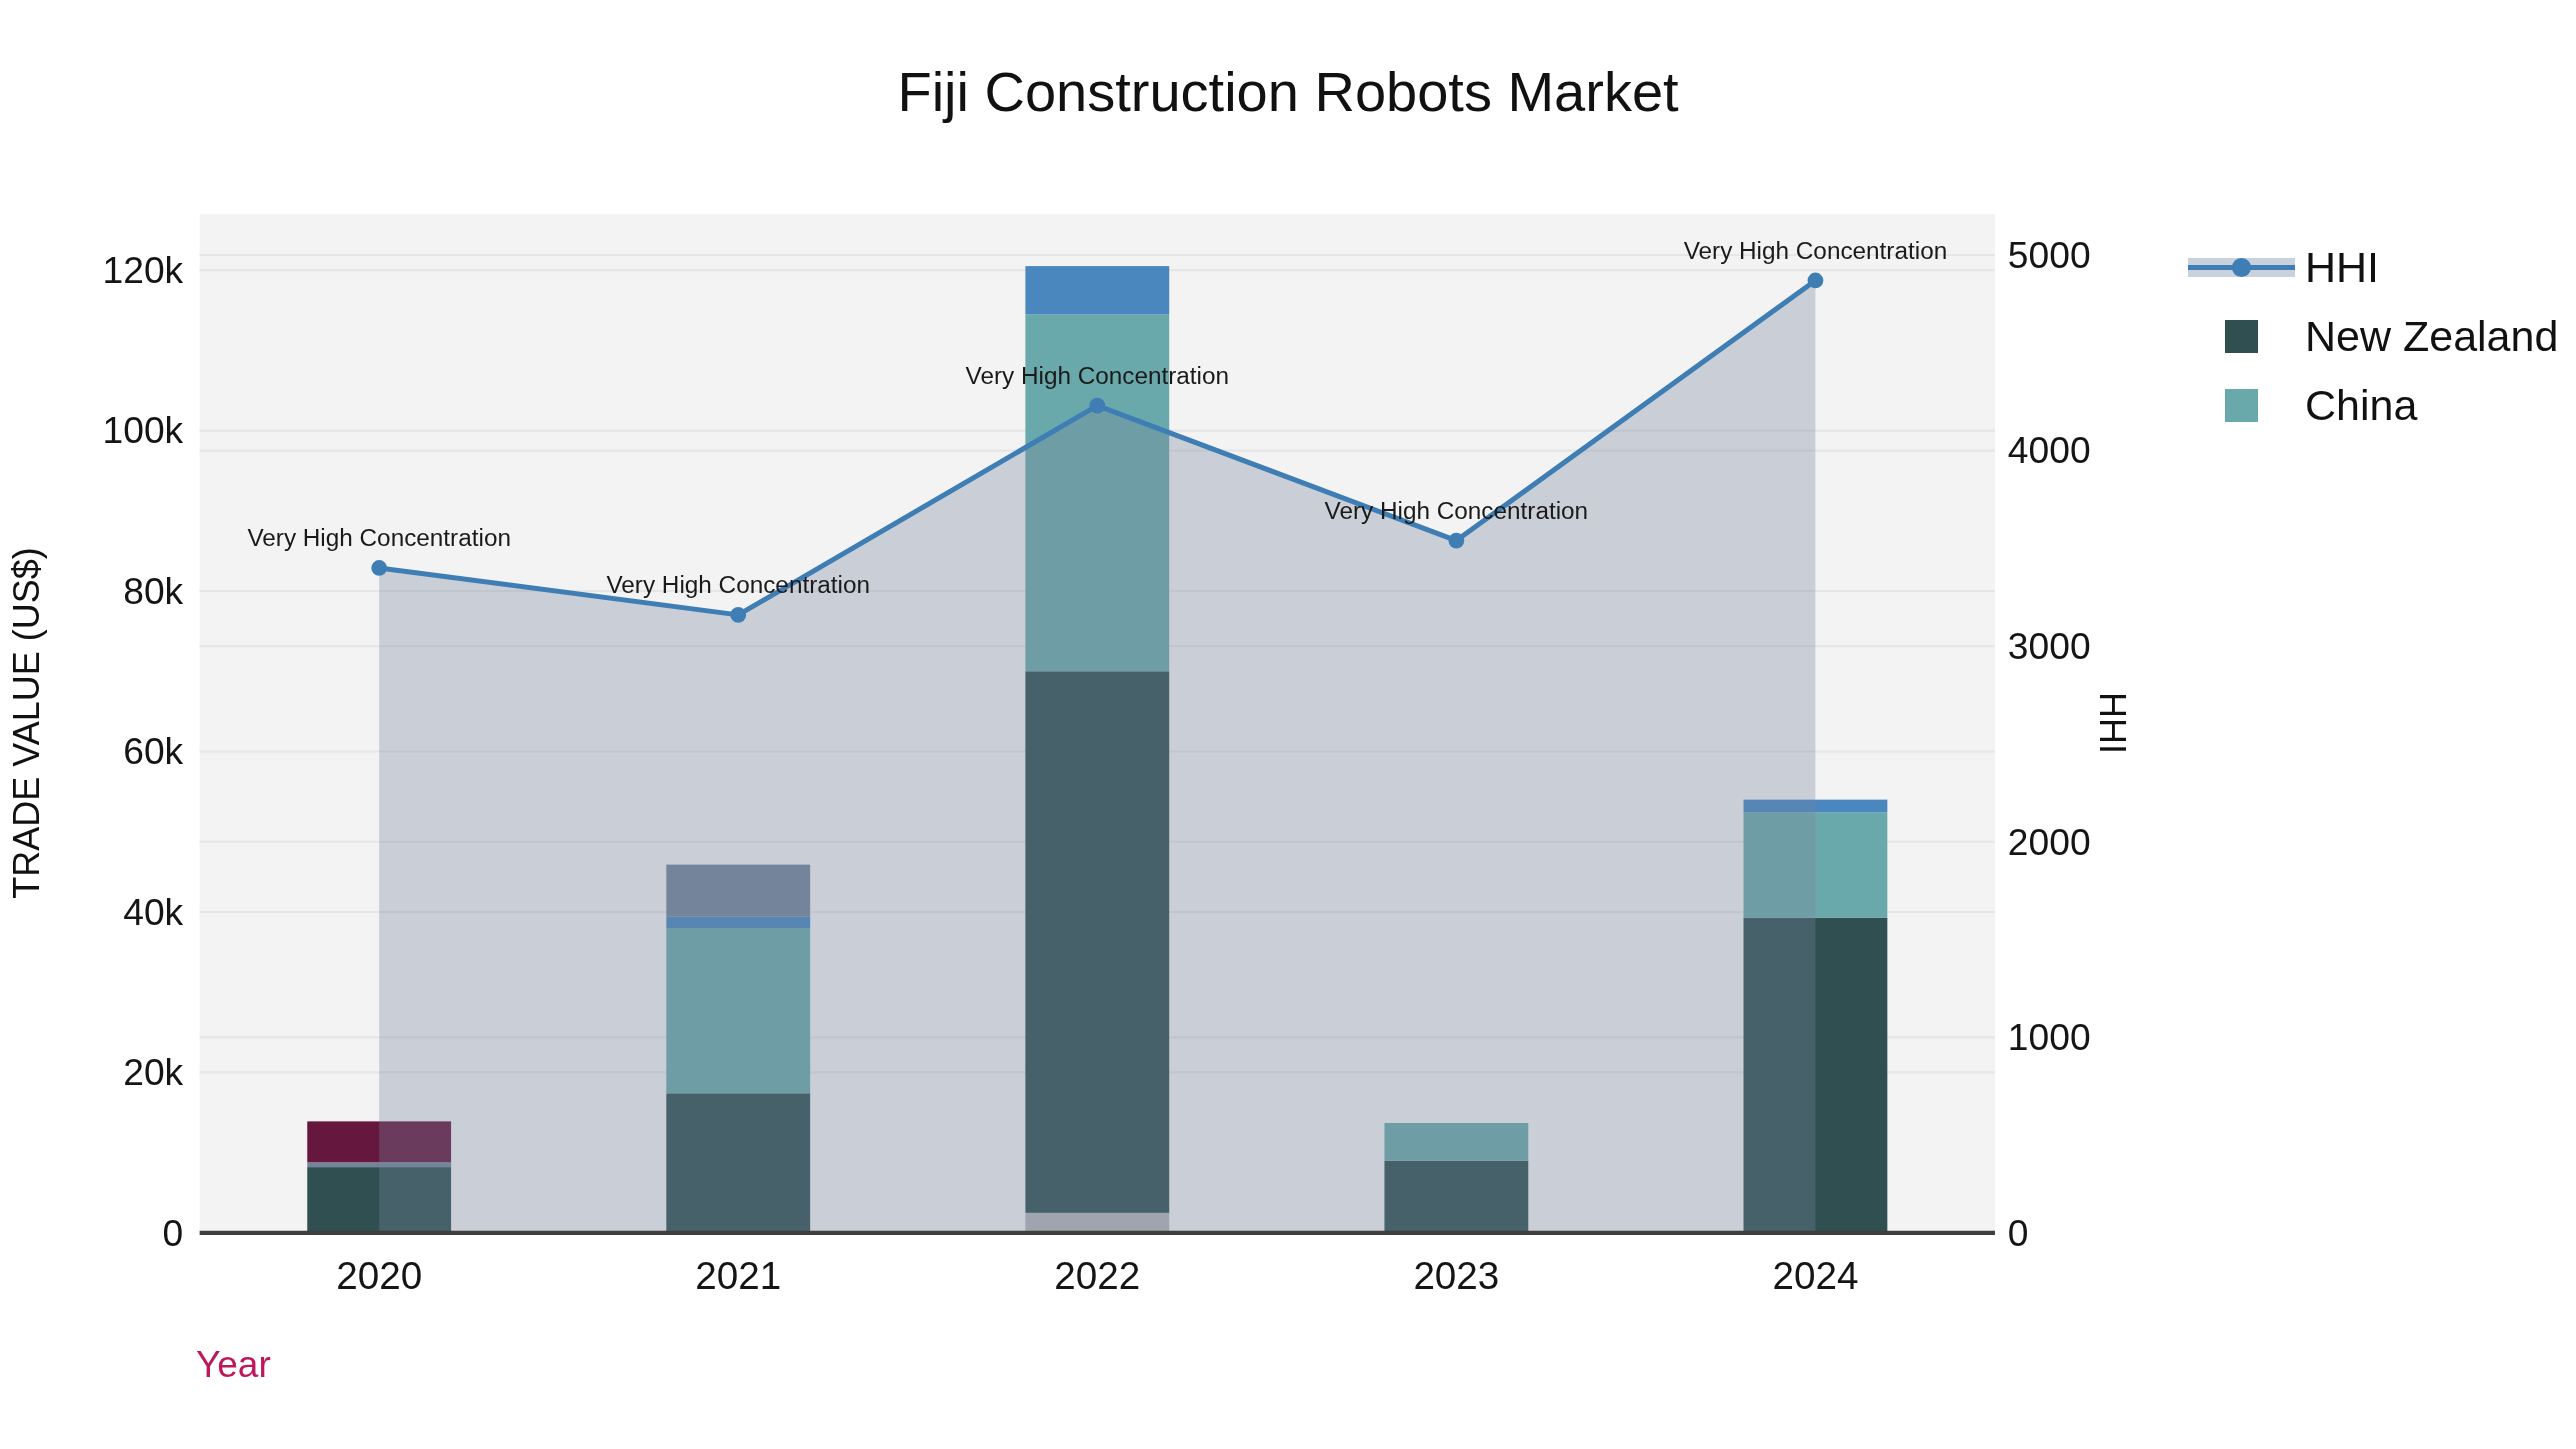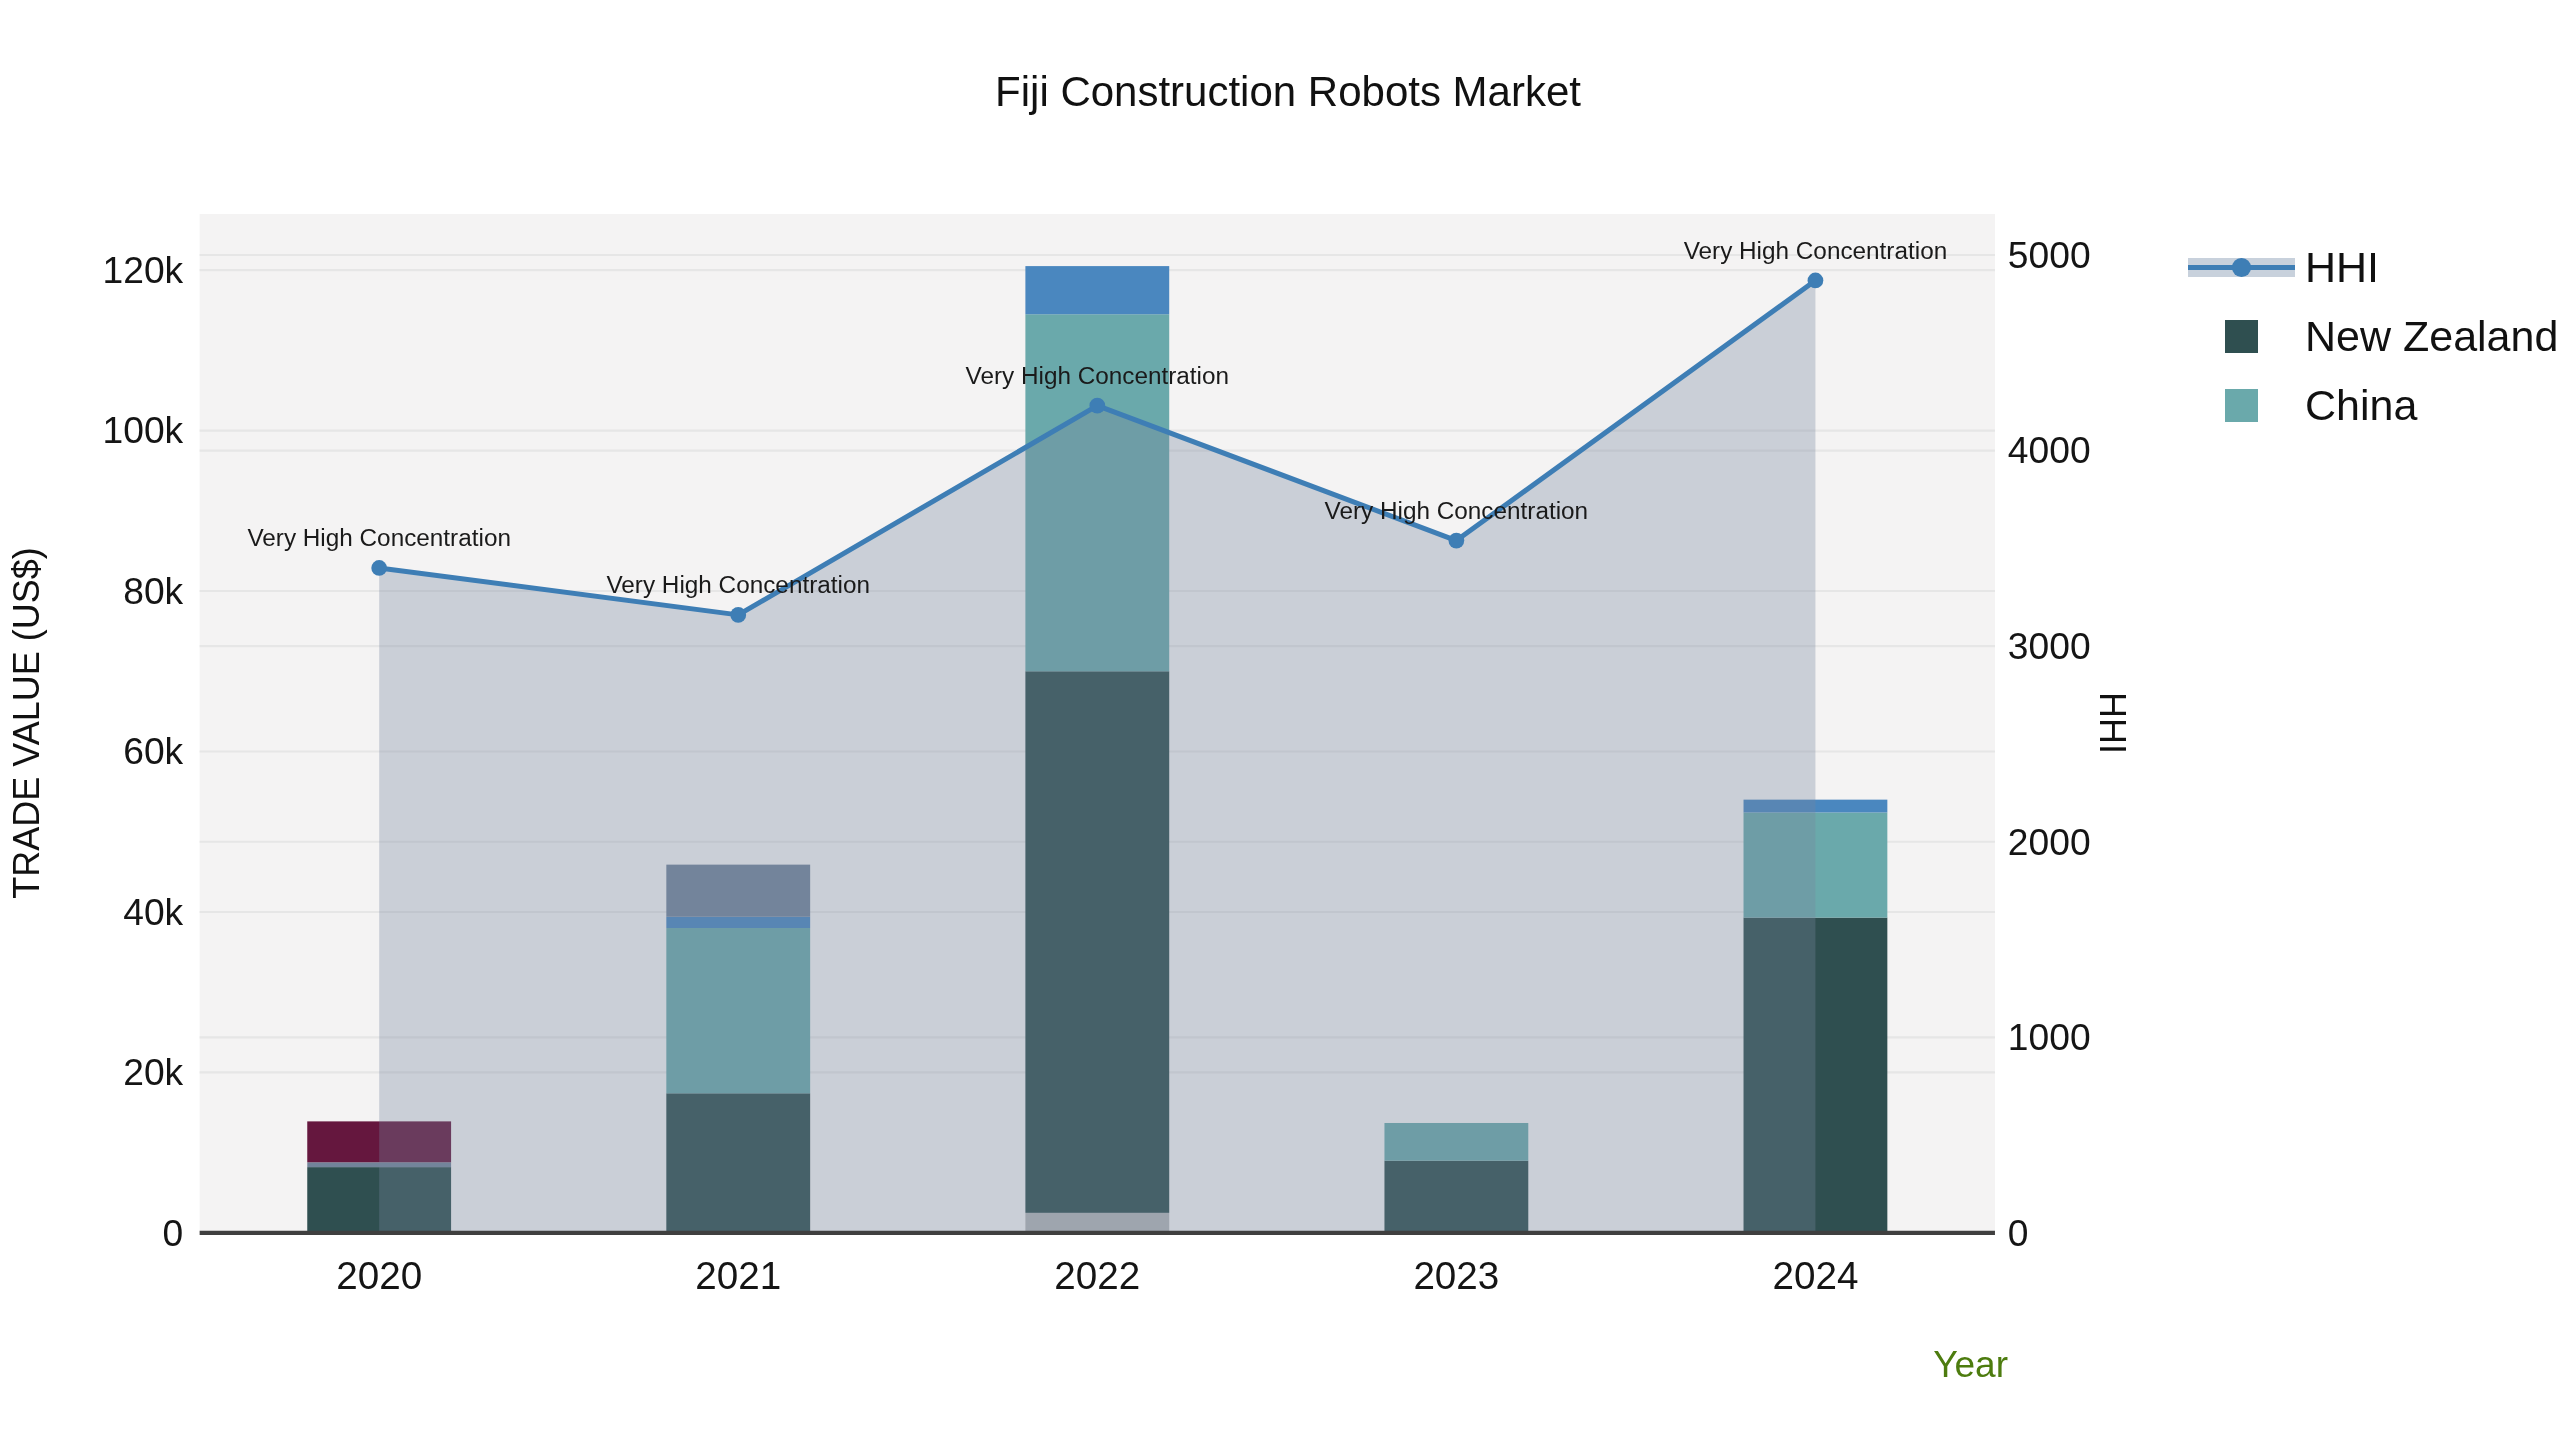--- a/index.html
+++ b/index.html
@@ -2,27 +2,27 @@
 <html style="font-size:11.4px"><head>
 <meta charset="utf-8">
 <style>
   html,body{margin:0;padding:0;background:#ffffff;}
   .stage{
     position:relative;width:2576px;height:1449px;background:#ffffff;
     font-family:"Liberation Sans",sans-serif;overflow:hidden;color:#111;
   }
   #plot{position:absolute;left:0;top:0;width:2576px;height:1449px;}
   .title-block{position:absolute;left:0;top:60px;width:2576px;text-align:center;
-    font-size:42px;line-height:63px;color:#111;}
+    font-size:56px;line-height:63px;color:#111;}
   .axis-title-left{position:absolute;left:27px;top:723px;
     transform:translate(-50%,-50%) rotate(-90deg);font-size:36px;white-space:nowrap;color:#111;}
   .axis-title-right{position:absolute;left:2112px;top:723px;
     transform:translate(-50%,-50%) rotate(90deg);font-size:36px;white-space:nowrap;color:#111;}
-  .axis-title-x{position:absolute;left:212px;top:1344px;width:1796px;text-align:right;
-    font-size:37px;color:#4d7c0f;}
+  .axis-title-x{position:absolute;left:196px;top:1344px;width:1796px;text-align:left;
+    font-size:37px;color:#be185d;}
   #legend{position:absolute;left:2188px;top:233px;}
   .legend-item{display:flex;align-items:center;height:69px;cursor:pointer;}
   .legend-swatch-cell{position:relative;width:107px;height:69px;flex:0 0 107px;}
   .legend-square{position:absolute;left:37px;top:18px;width:33px;height:33px;}
   .legend-line-band{position:absolute;left:0;top:25px;width:107px;height:18.6px;}
   .legend-line-stroke{position:absolute;left:0;top:31.5px;width:107px;height:5.7px;}
   .legend-line-dot{position:absolute;left:44px;top:25px;width:18.6px;height:18.6px;border-radius:50%;}
   .legend-label{margin-left:10px;font-size:43px;color:#111;white-space:nowrap;}
 </style>
 </head>

